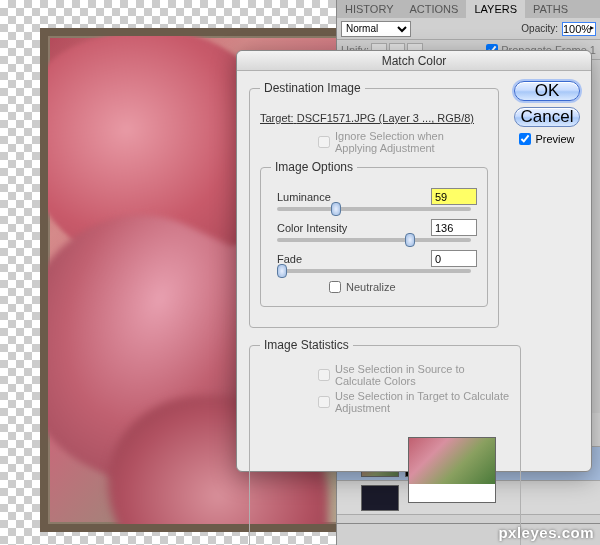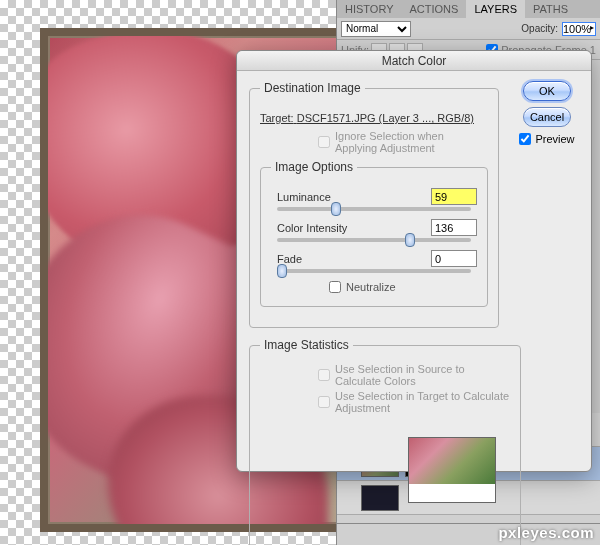--- a/index.html
+++ b/index.html
@@ -132,21 +132,21 @@
 
 .pill-btn {
   display:inline-block; min-width:110px; height:19px; line-height:17px; text-align:center; font-size:11px;
   background:linear-gradient(#fdfdfd,#e2e2e2); border:1px solid #9a9a9a; border-radius:10px;
   margin:3px 0;
 }
 
 
 .side-btns { position:absolute; top:10px; right:10px; width:68px; display:flex; flex-direction:column; gap:6px; align-items:center; }
 .aqua-btn {
-  width:48px; height:20px; border-radius:10px; text-align:center; line-height:18px; font-size:11px;
+  width:66px; height:20px; border-radius:10px; text-align:center; line-height:18px; font-size:17px;
   border:1px solid #6a88c0;
   background: linear-gradient(#eaf2ff 0%, #c8dcff 45%, #a8c8f8 55%, #d8e8ff 100%);
   box-shadow: inset 0 1px 0 #fff;
 }
 .aqua-btn.default { border-color:#3a6ad0; box-shadow: 0 0 0 2px rgba(80,140,255,0.4), inset 0 1px 0 #fff; }
 .prev-row { display:flex; align-items:center; gap:4px; font-size:11px; }
 
 .watermark { position:absolute; right:6px; bottom:4px; color:#fff; font-size:15px; font-weight:bold; text-shadow:0 0 3px rgba(0,0,0,0.6); letter-spacing:0.5px; }
 
 .dest-left { width: 250px; }

